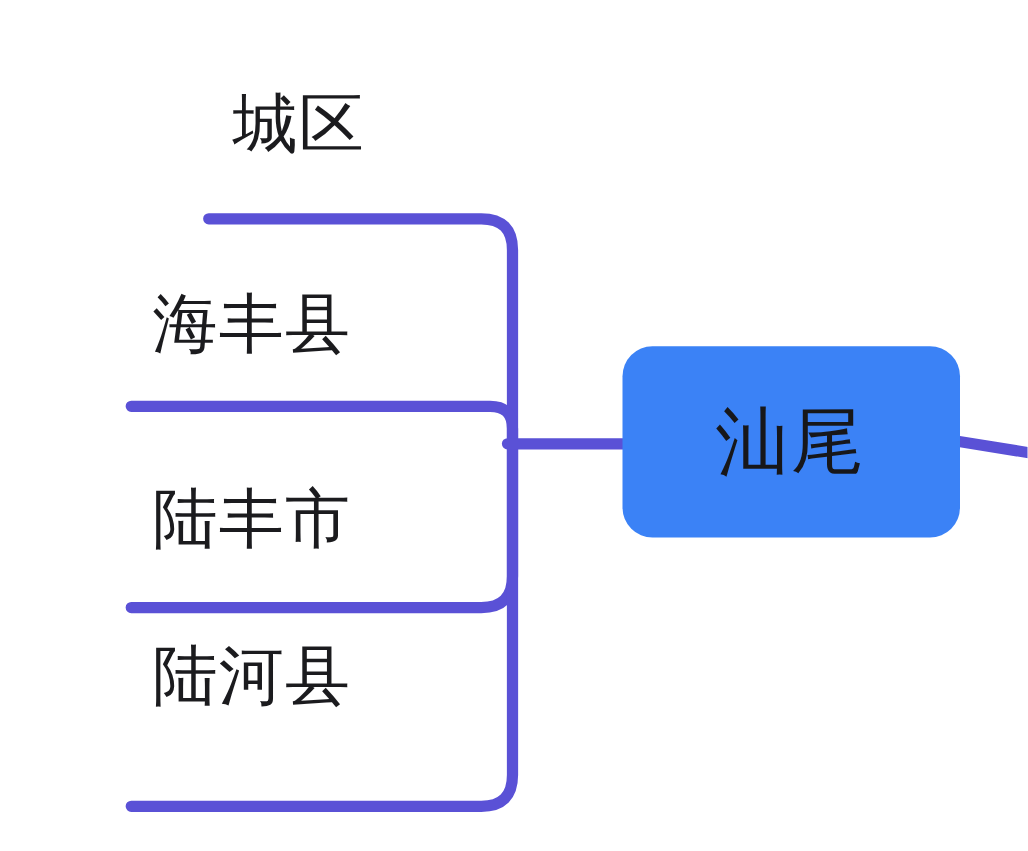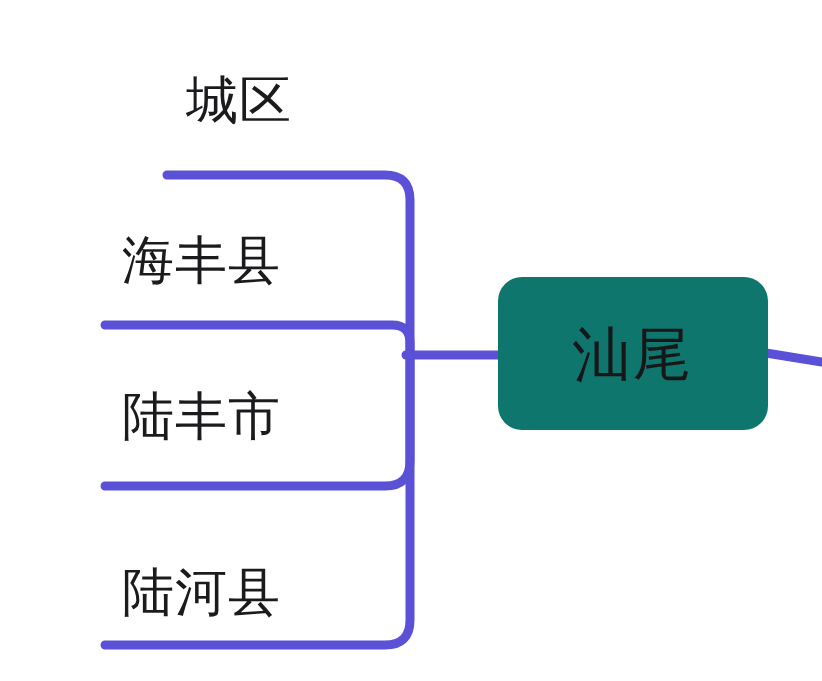--- a/index.html
+++ b/index.html
@@ -59,21 +59,21 @@
     position: absolute;
     font-size: 52px;
     line-height: 1;
     color: #1b1b1e;
     letter-spacing: 1px;
     white-space: nowrap;
   }
   .branch-label-0 { left: 186px; top: 74px; }
   .branch-label-1 { left: 122px; top: 234px; }
   .branch-label-2 { left: 122px; top: 390px; }
-  .branch-label-3 { left: 122px; top: 566px; }
+  .branch-label-3 { left: 122px; top: 515px; }
 </style>
 </head>
 <body style="background: rgb(255, 255, 255);">
 
 <div id="mindmap-canvas">
 
   <svg id="connector-layer" viewBox="0 0 822 681" width="822" height="681" xmlns="http://www.w3.org/2000/svg">
 
     <path d="M 167 175 L 385 175 Q 410 175 410 200 L 410 355" fill="none" stroke="#5a51d6" stroke-width="9" stroke-linecap="round" stroke-linejoin="round"></path>
 
@@ -89,17 +89,17 @@
   </svg>
 
   <div class="branch-label branch-label-0">城区</div>
 
   <div class="branch-label branch-label-2">陆丰市</div>
 
   <div class="branch-label branch-label-1">海丰县</div>
 
   <div class="branch-label branch-label-3">陆河县</div>
 
-  <div class="root-node" style="background: #0f766e;">
+  <div class="root-node" style="background: #3b82f6;">
     <span class="root-node-label" style="color: rgb(23, 23, 26);">汕尾</span>
   </div>
 
 </div>
 
 </body></html>

